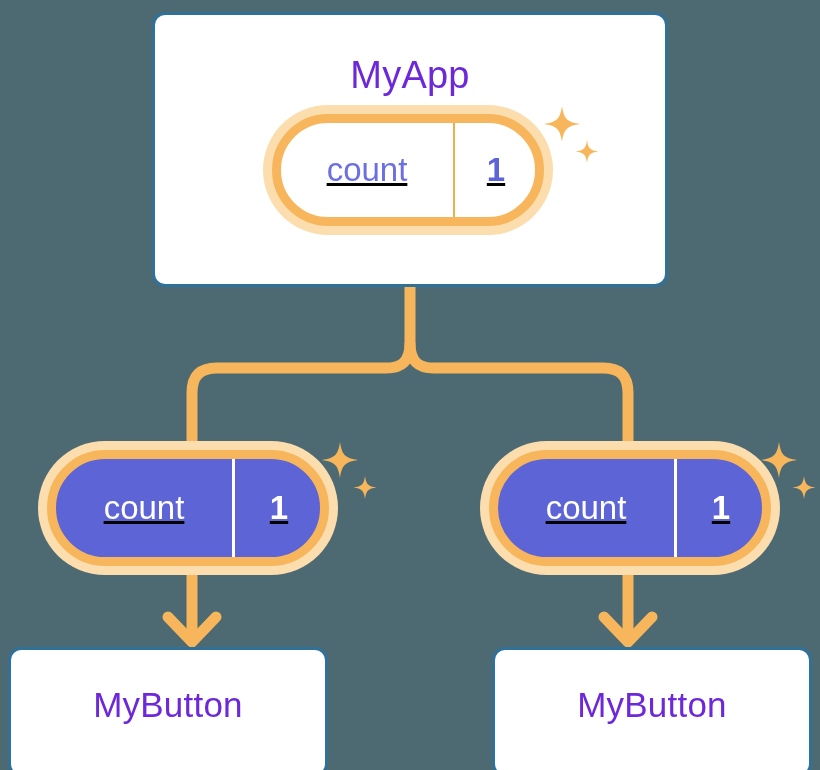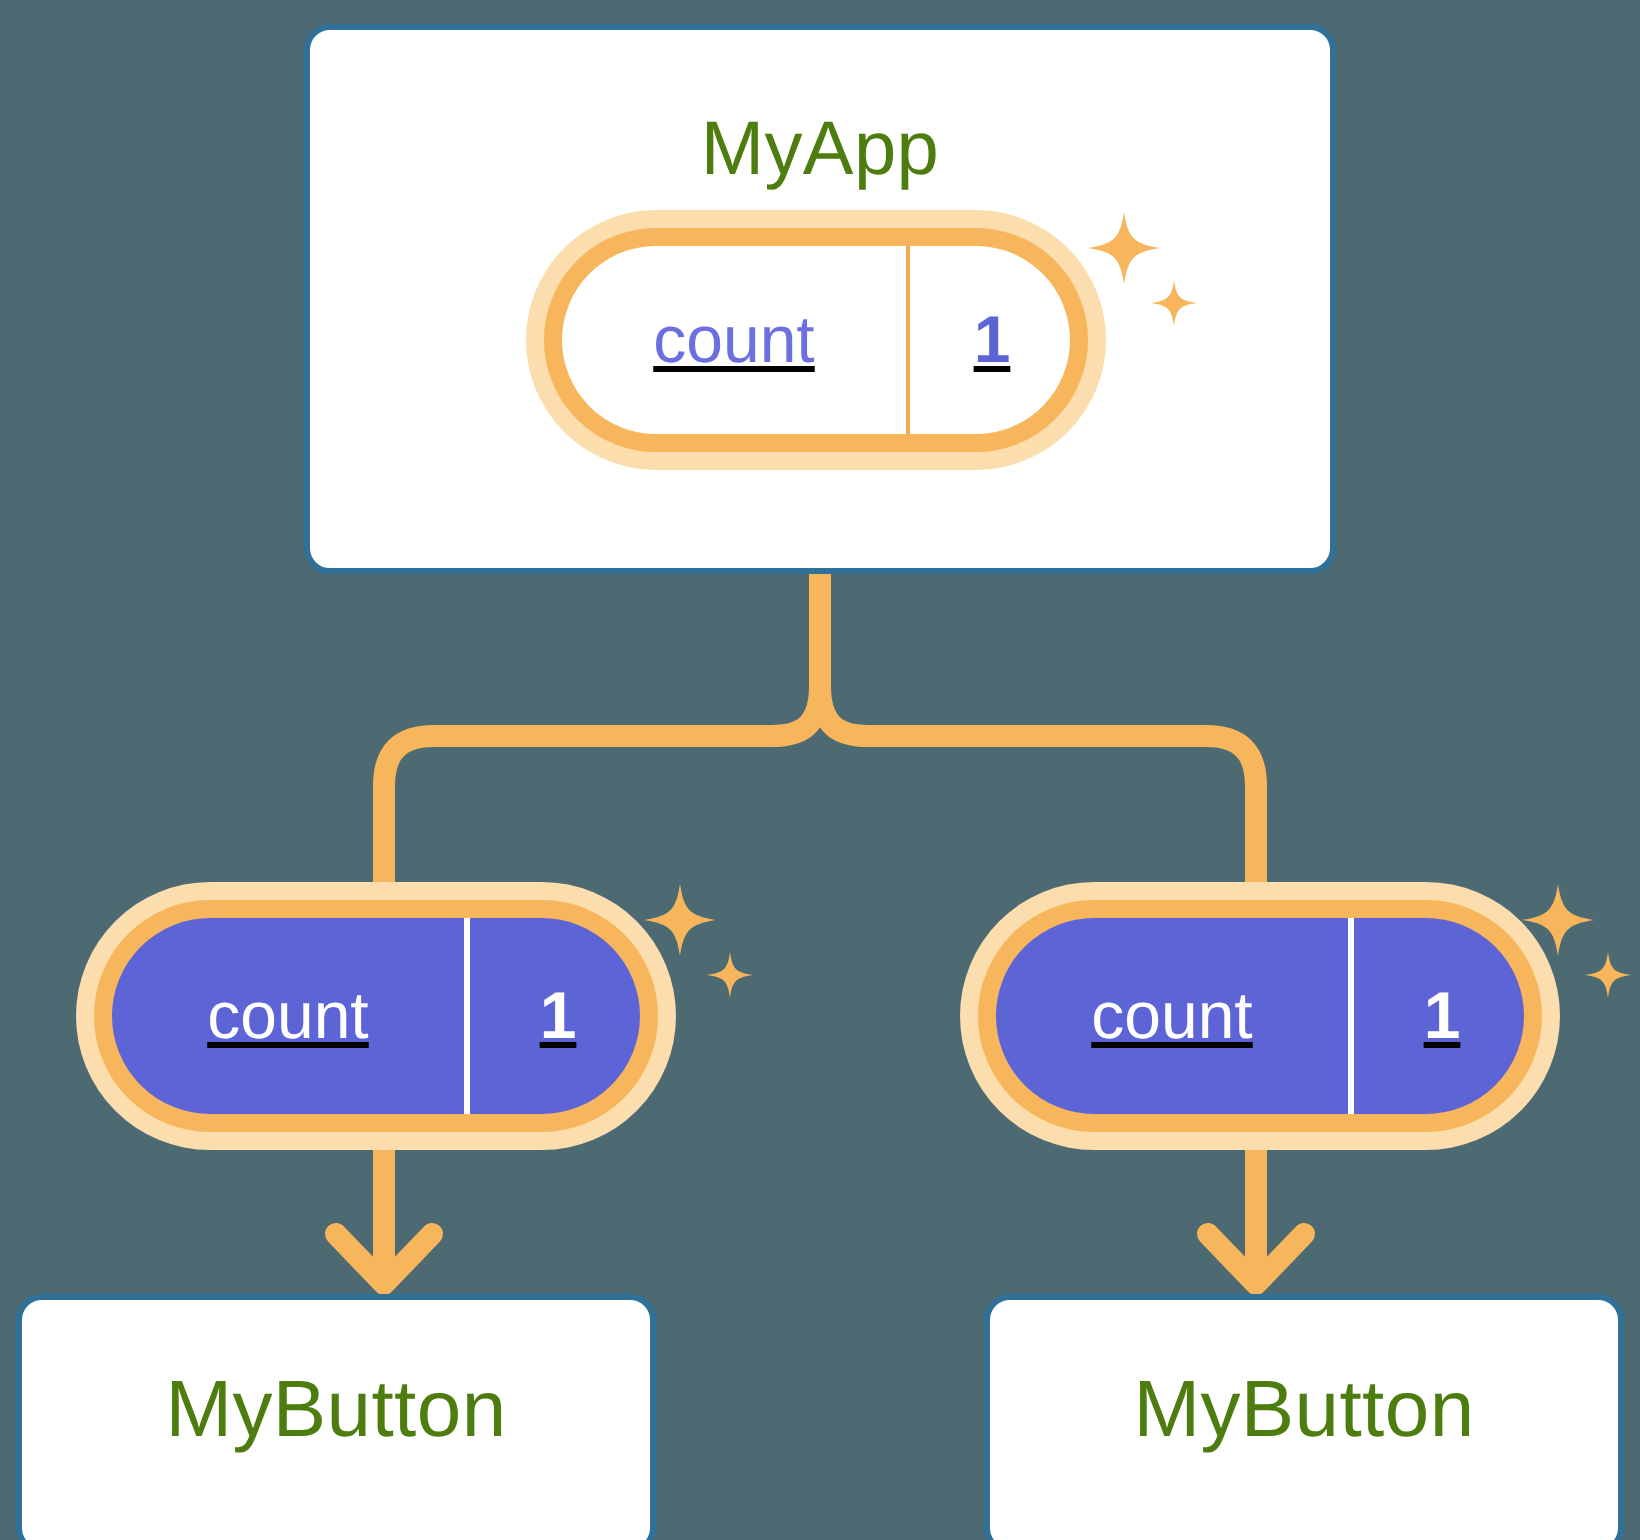--- a/index.html
+++ b/index.html
@@ -35,21 +35,21 @@
   
   .card {
     position: absolute;
     box-sizing: border-box;
     background: #ffffff;
     border: 3px solid #2f7199;
     border-radius: 13px;
     z-index: 2;
   }
   .card-title {
-    color: #4d7c0f;
+    color: #6d28d9;
     font-weight: 400;
     letter-spacing: 0.2px;
     text-align: center;
     white-space: nowrap;
   }
 
   #app-card {
     left: 152px;
     top: 12px;
     width: 516px;
@@ -67,21 +67,21 @@
   .button-card {
     height: 130px;
   }
   #button-card-left  { left: 8px;   top: 647px; width: 320px; }
   #button-card-right { left: 492px; top: 647px; width: 320px; }
   .button-card .card-title {
     position: absolute;
     left: 0;
     right: 0;
     top: 34px;
-    font-size: 40px;
+    font-size: 35px;
     line-height: 42px;
   }
 
   
   .pill {
     position: absolute;
     box-sizing: border-box;
     display: flex;
     align-items: stretch;
     border-radius: 999px;

